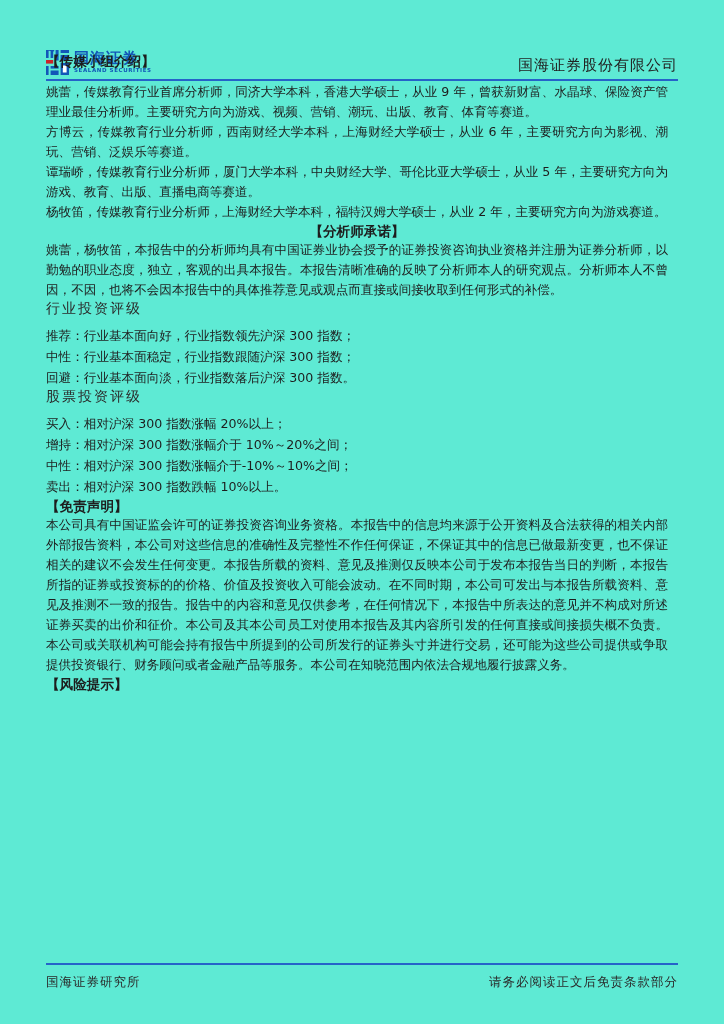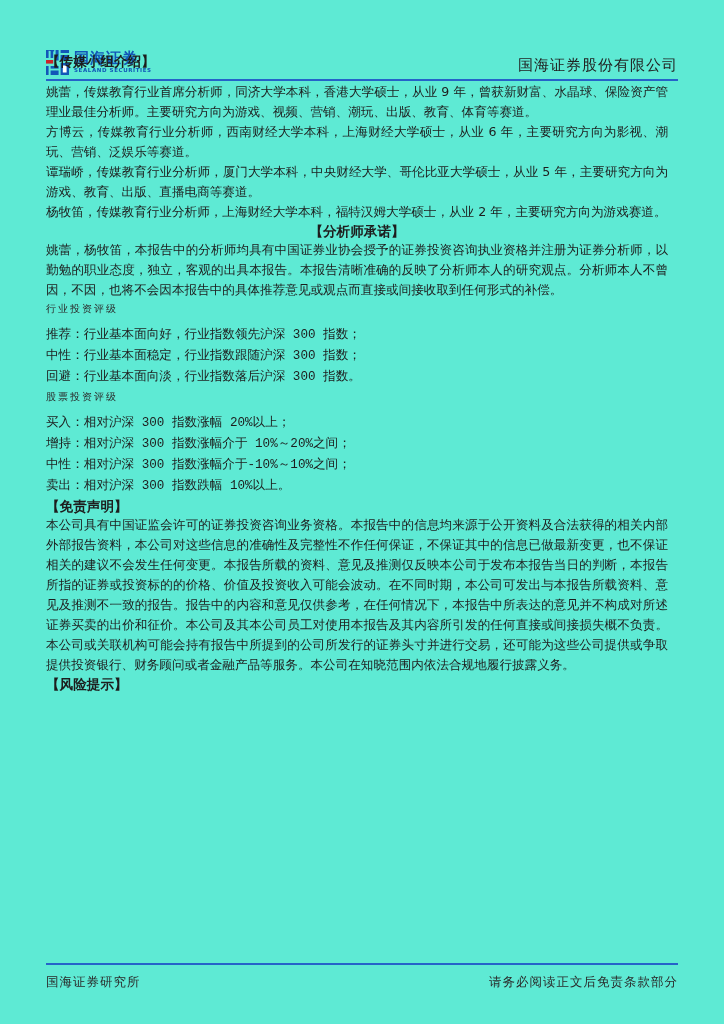--- a/index.html
+++ b/index.html
@@ -33,23 +33,23 @@
     position:absolute; top:52px; left:46px; right:56px;
     font-size:12.6px; line-height:20px; text-align:justify;
   }
   .main p { margin:0; }
   .section-title { font-weight:bold; font-size:13.6px; line-height:18px; margin:0; text-align:left; }
   .t-team { margin-top:30px; }
   .team-paras { margin-top:12px; }
   .t-pledge { margin-top:4px;text-align:center; }
   .pledge-para { margin-top:14px; }
   .t-rating { margin-top:22px; }
-  .sub-heading { font-size:10px; font-weight:normal; color:#2a2a2a; letter-spacing:2px; margin:0; line-height:17px; text-align:left; }
+  .sub-heading { font-size:14px; font-weight:normal; color:#2a2a2a; letter-spacing:2px; margin:0; line-height:17px; text-align:left; }
   .h-industry { margin-top:12px; }
-  .rating-list { margin-top:8px;font-family:Liberation Mono, monospace; }
+  .rating-list { margin-top:8px; }
   .rating-list p { line-height:21px; text-align:left; }
   .h-stock { margin-top:14px; }
   .t-disclaimer { margin-top:20px; }
   .disc-p1 { margin-top:13px; }
   .disc-p2 { margin-top:12px; }
   .t-risk { margin-top:13px; }
   
   .footer {
     position:absolute; left:46px; right:46px; top:963px;
     border-top:2px solid #2563c9;

